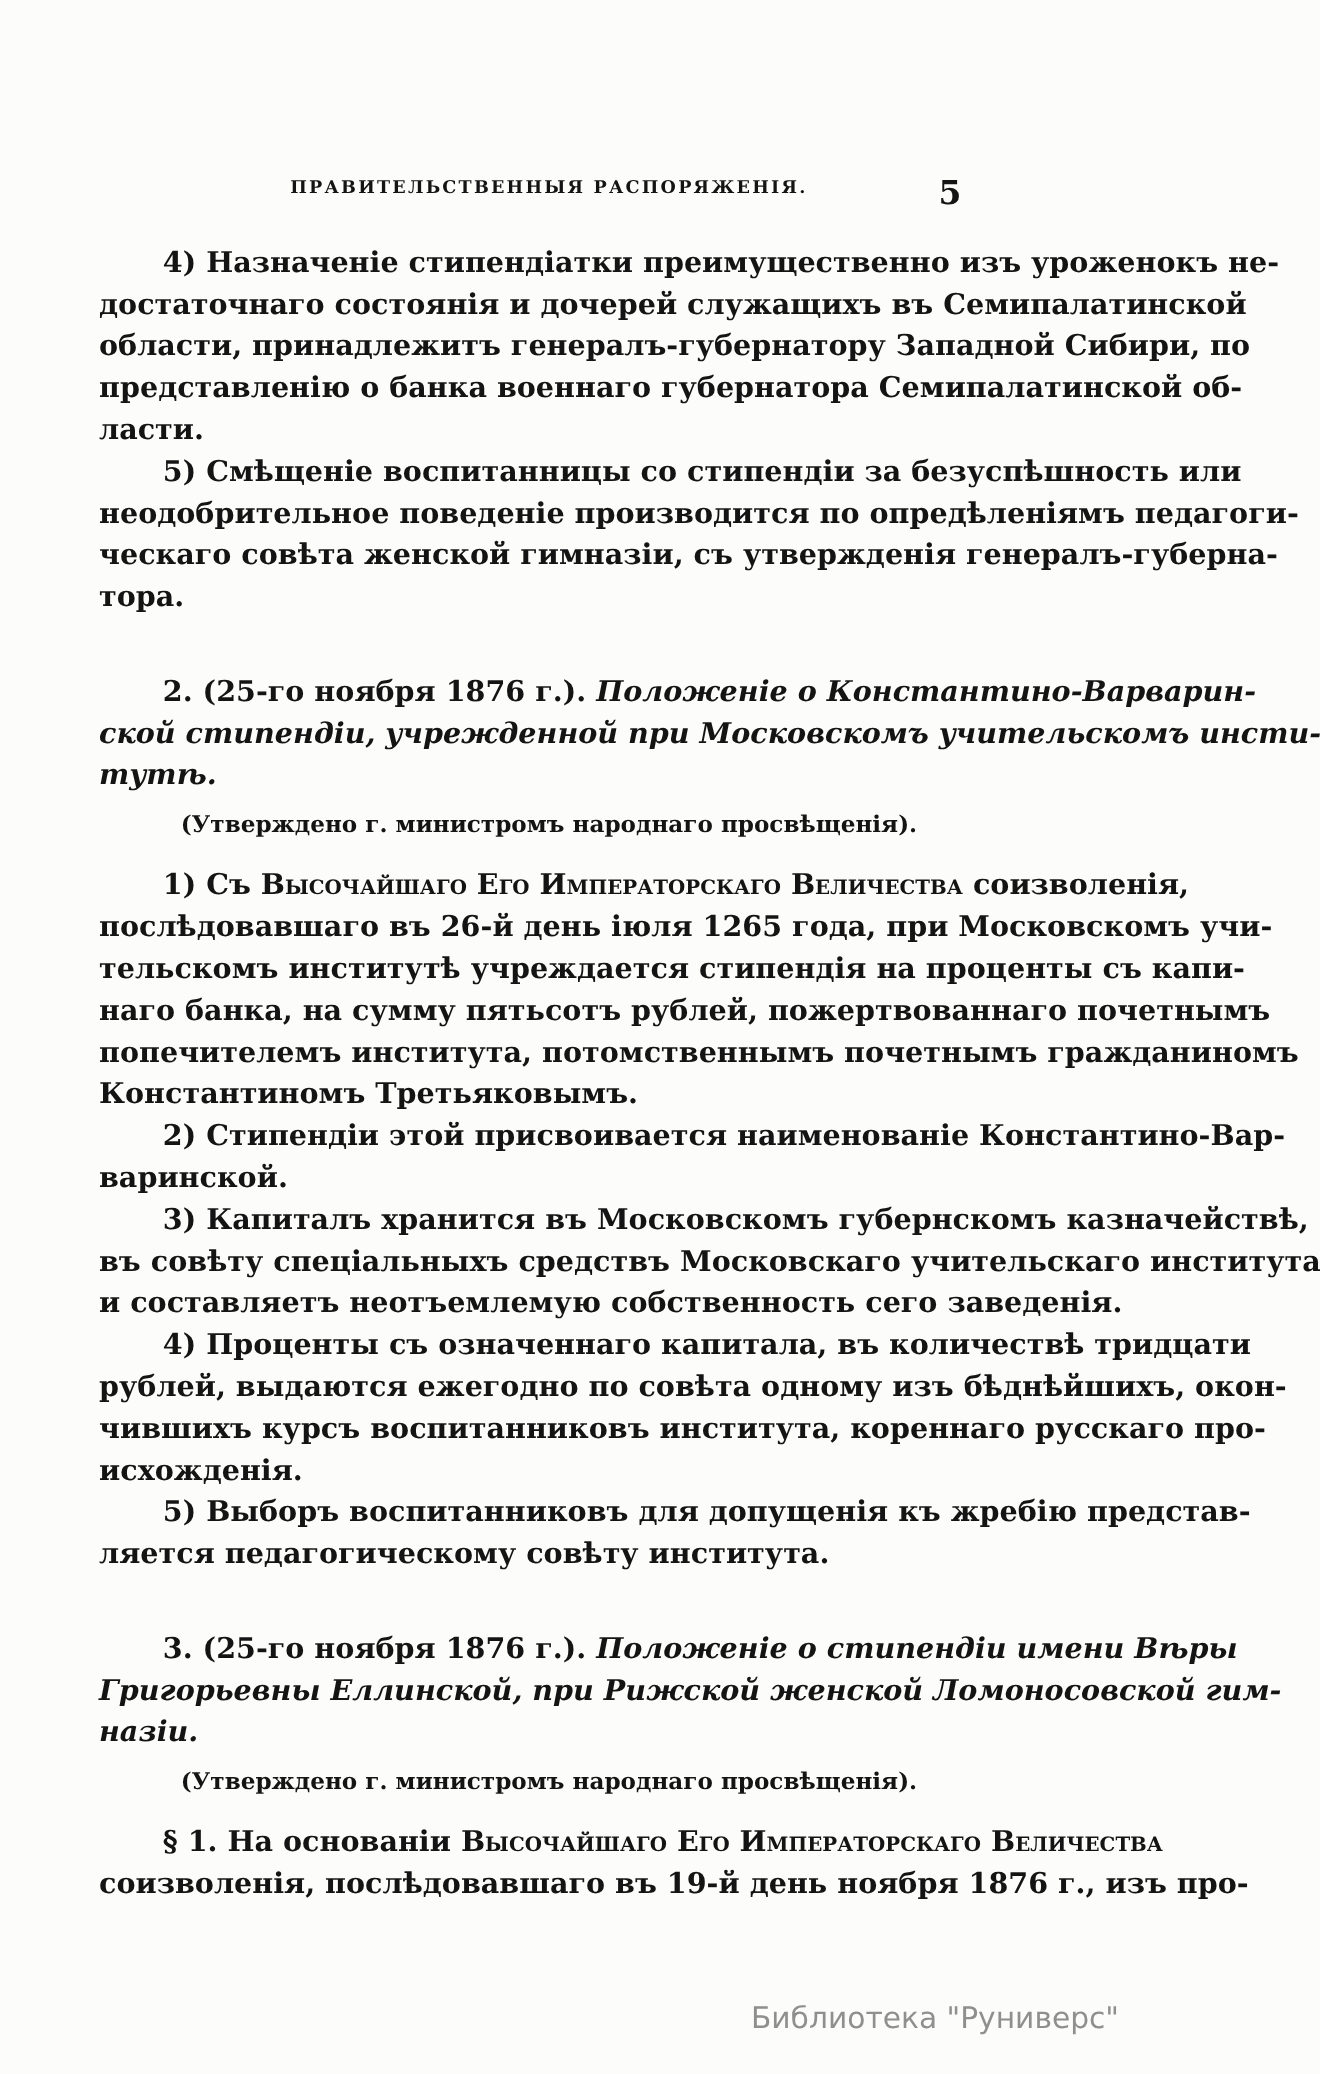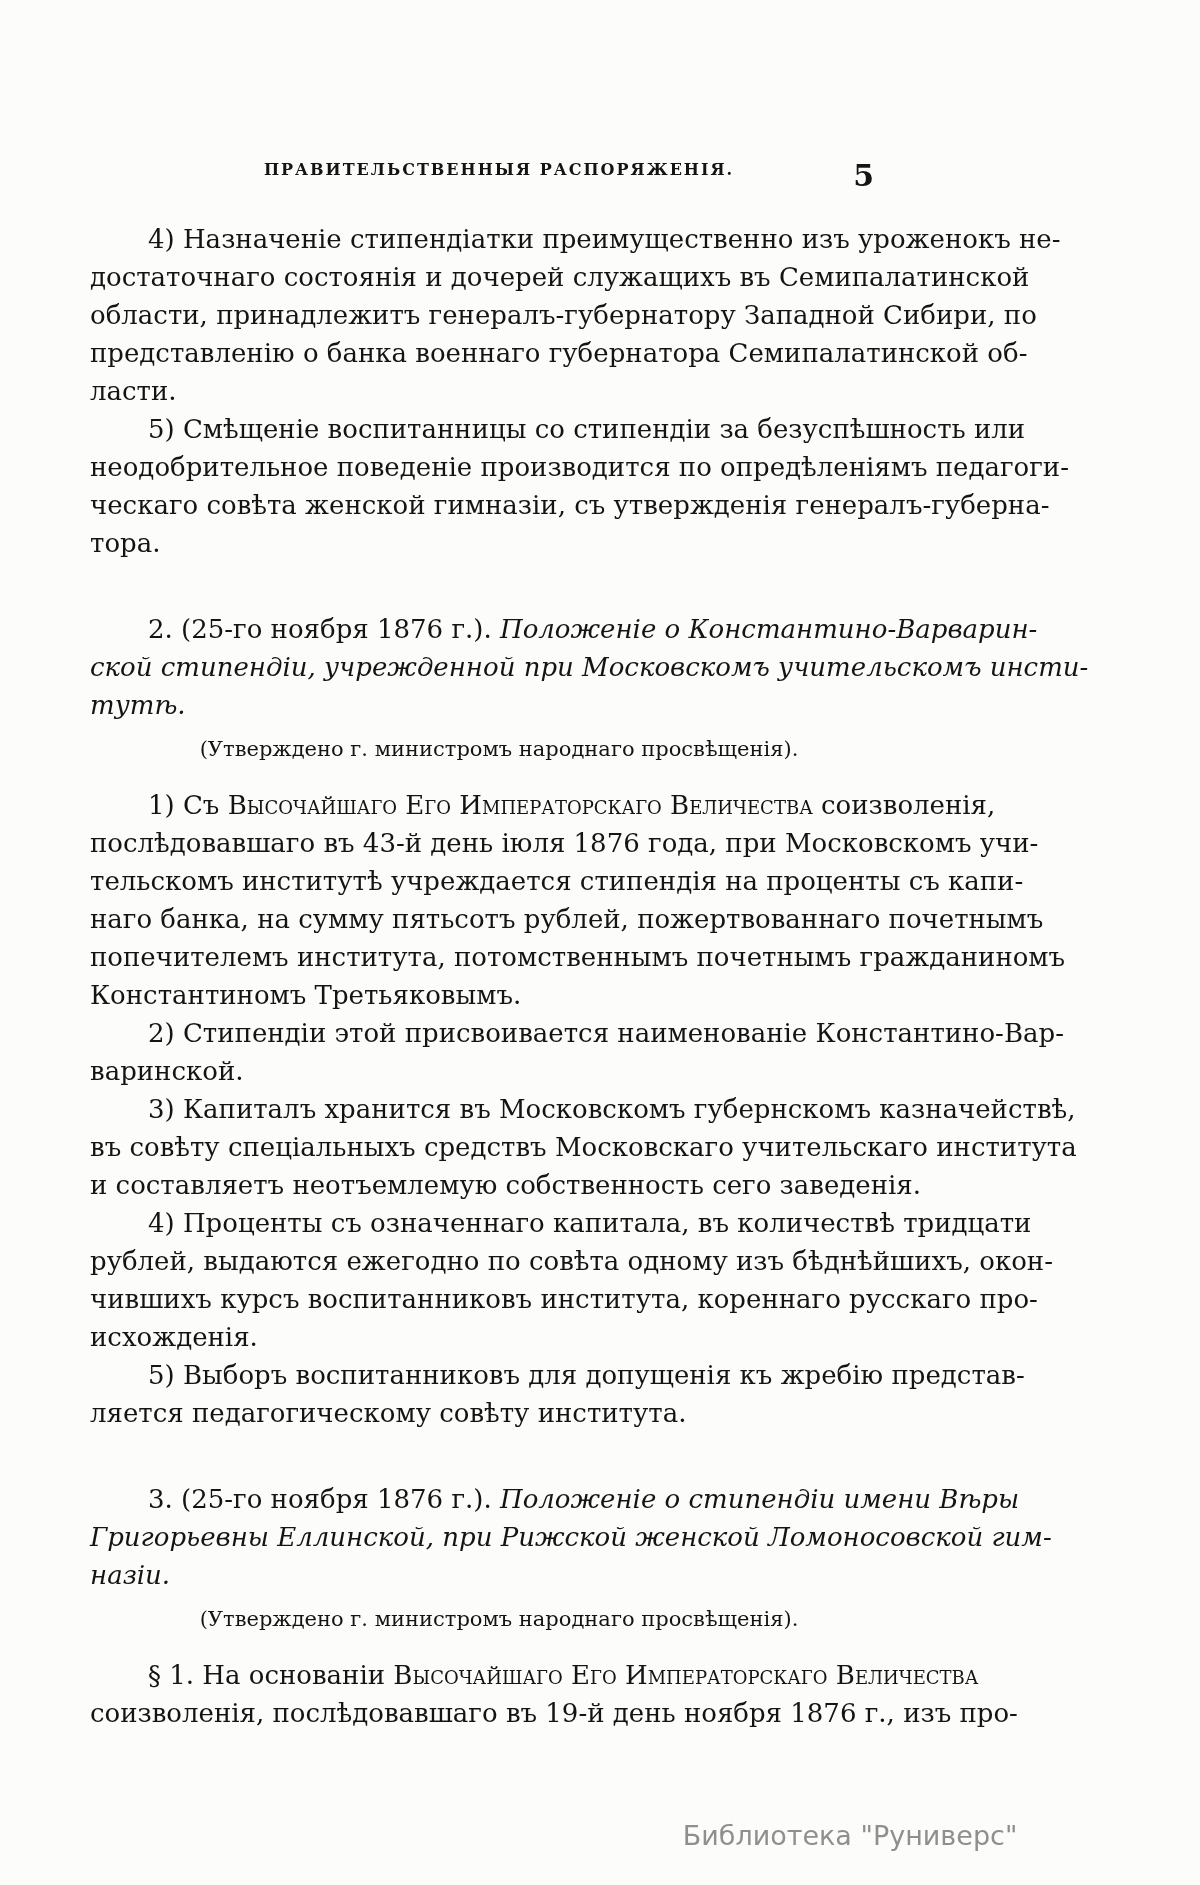--- a/index.html
+++ b/index.html
@@ -29,21 +29,21 @@
     font-weight: 700;
   }
   .content {
     position: absolute;
     top: 220px; left: 90px; width: 818px;
   }
   .block { margin: 0; }
   .line {
     font-size: 26px;
     line-height: 38px;
-    font-weight: 400;
+    font-weight: 700;
     white-space: nowrap;
     text-align: justify;
     text-align-last: justify;
   }
   .line.first { text-indent: 58px; }
   .line.last { text-align-last: left; }
   .section-heading { margin-top: 48px; }
   .section-heading .italic {
     font-style: italic;
   }
@@ -91,21 +91,21 @@
     <div class="block section-heading">
       <div class="line first"><span class="normal">2. (25-го ноября 1876 г.). </span><span class="italic">Положеніе о Константино-Варварин-</span></div>
       <div class="line"><span class="italic">ской стипендіи, учрежденной при Московскомъ учительскомъ инсти-</span></div>
       <div class="line last"><span class="italic">тутѣ.</span></div>
     </div>
     <div class="block approval-note">
       <div class="line first last"><span class="normal">(Утверждено г. министромъ народнаго просвѣщенія).</span></div>
     </div>
     <div class="block paragraph">
       <div class="line first"><span class="normal">1) Съ </span><span class="smallcaps">Высочайшаго Его Императорскаго Величества</span><span class="normal"> соизволенія,</span></div>
-      <div class="line"><span class="normal">послѣдовавшаго въ 43-й день іюля 1876 года, при Московскомъ учи-</span></div>
+      <div class="line"><span class="normal">послѣдовавшаго въ 26-й день іюля 1265 года, при Московскомъ учи-</span></div>
       <div class="line"><span class="normal">тельскомъ институтѣ учреждается стипендія на проценты съ капи-</span></div>
       <div class="line"><span class="normal">наго банка, на сумму пятьсотъ рублей, пожертвованнаго почетнымъ</span></div>
       <div class="line"><span class="normal">попечителемъ института, потомственнымъ почетнымъ гражданиномъ</span></div>
       <div class="line last"><span class="normal">Константиномъ Третьяковымъ.</span></div>
     </div>
     <div class="block paragraph">
       <div class="line first"><span class="normal">2) Стипендіи этой присвоивается наименованіе Константино-Вар-</span></div>
       <div class="line last"><span class="normal">варинской.</span></div>
     </div>
     <div class="block paragraph">

